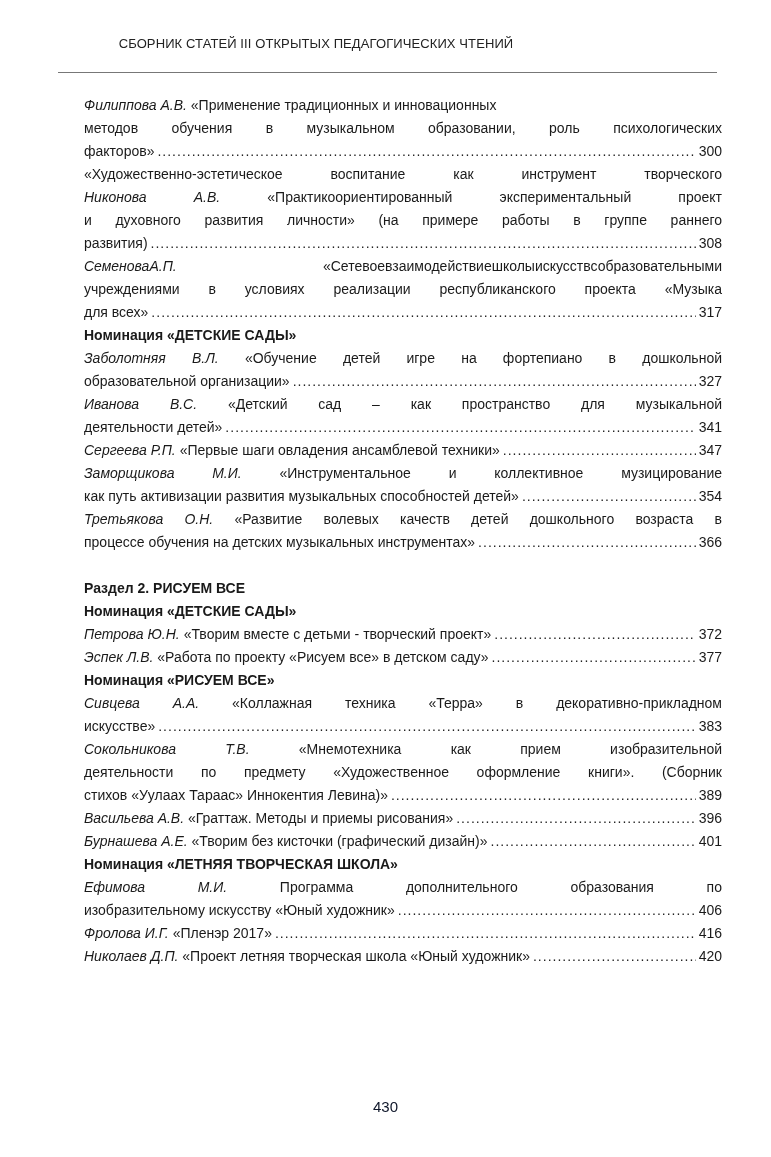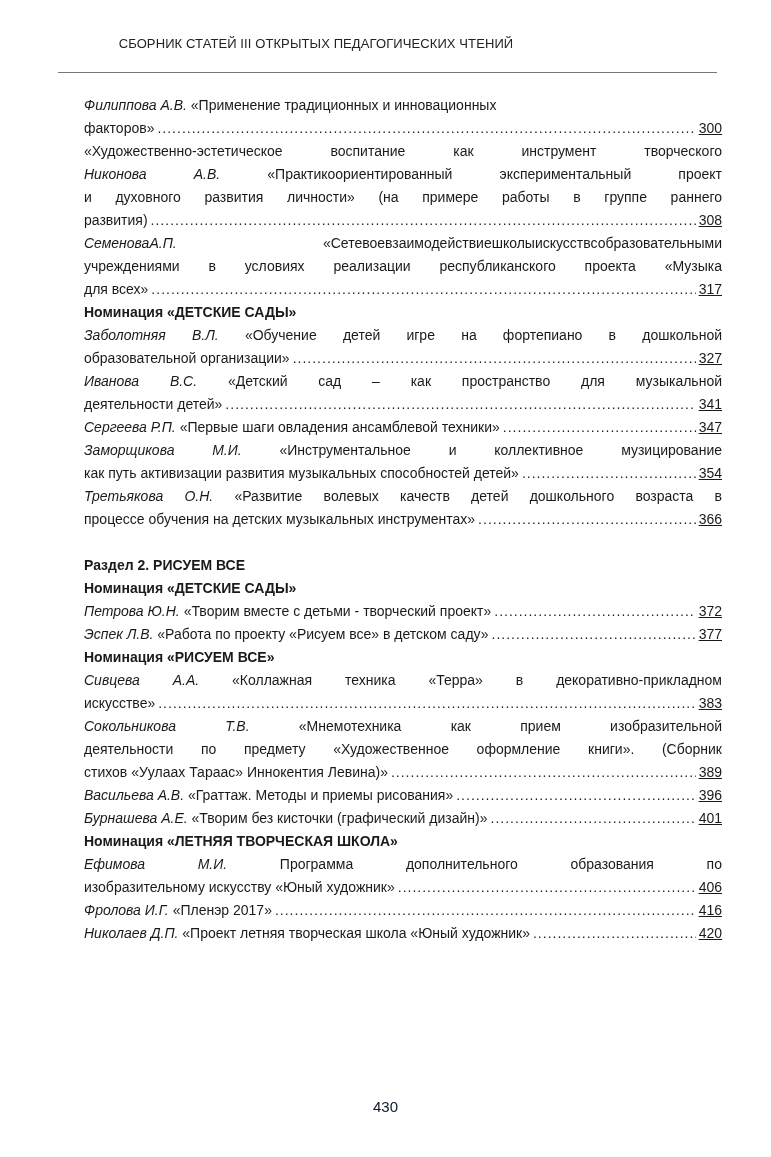--- a/index.html
+++ b/index.html
@@ -9,35 +9,36 @@
                   font-size: 13px; letter-spacing: 0.1px; color: #222; }
   .rule { position: absolute; top: 72px; left: 58px; width: 659px; height: 0;
           border-top: 1px solid #777; }
   .toc { position: absolute; top: 94px; left: 84px; width: 638px; font-size: 14px; line-height: 23px; }
   .entry { margin: 0; }
   .entry .line { display: block; text-align: justify; text-align-last: justify; white-space: normal; }
   .entry .last { display: flex; align-items: baseline; }
   .entry .last .txt { white-space: nowrap; }
   .entry .last .dots { flex: 1; overflow: hidden; white-space: nowrap; margin: 0 3px; letter-spacing: 1px; color: #222; }
   .entry .last .dots::after { content: "................................................................................................................................................................................................................................................"; }
-  .entry .last .pg { white-space: nowrap; text-decoration: underline; }
+  .entry .last .pg { white-space: nowrap; }
   .author { font-style: italic; }
   .heading { font-weight: bold; }
   .gap { height: 23px; }
   .page-number { position: absolute; top: 1098px; left: 0; width: 771px; text-align: center; font-size: 15px; color: #0f172a; }
 </style>
 </head>
 <body>
 
 <div class="running-head">СБОРНИК СТАТЕЙ III ОТКРЫТЫХ ПЕДАГОГИЧЕСКИХ ЧТЕНИЙ</div>
 <div class="rule"></div>
 
 <div class="toc" id="toc">
     <div class="entry">
       <span class="line" style="text-align-last: left; text-align: left;"><span class="author">Филиппова А.В. </span> <span>«Применение традиционных и инновационных</span></span>
+      <span class="line"><span>методов обучения в музыкальном образовании, роль психологических</span></span>
       <span class="last">
         <span class="txt"><span>факторов»</span></span>
         <span class="dots"></span>
         <span class="pg">300</span>
       </span>
     </div>
     <div class="entry">
       <span class="line"><span>«Художественно-эстетическое воспитание как инструмент творческого</span></span>
       <span class="line"><span class="author">Никонова А.В. </span> <span>«Практикоориентированный экспериментальный проект</span></span>
       <span class="line"><span>и духовного развития личности» (на примере работы в группе раннего</span></span>

